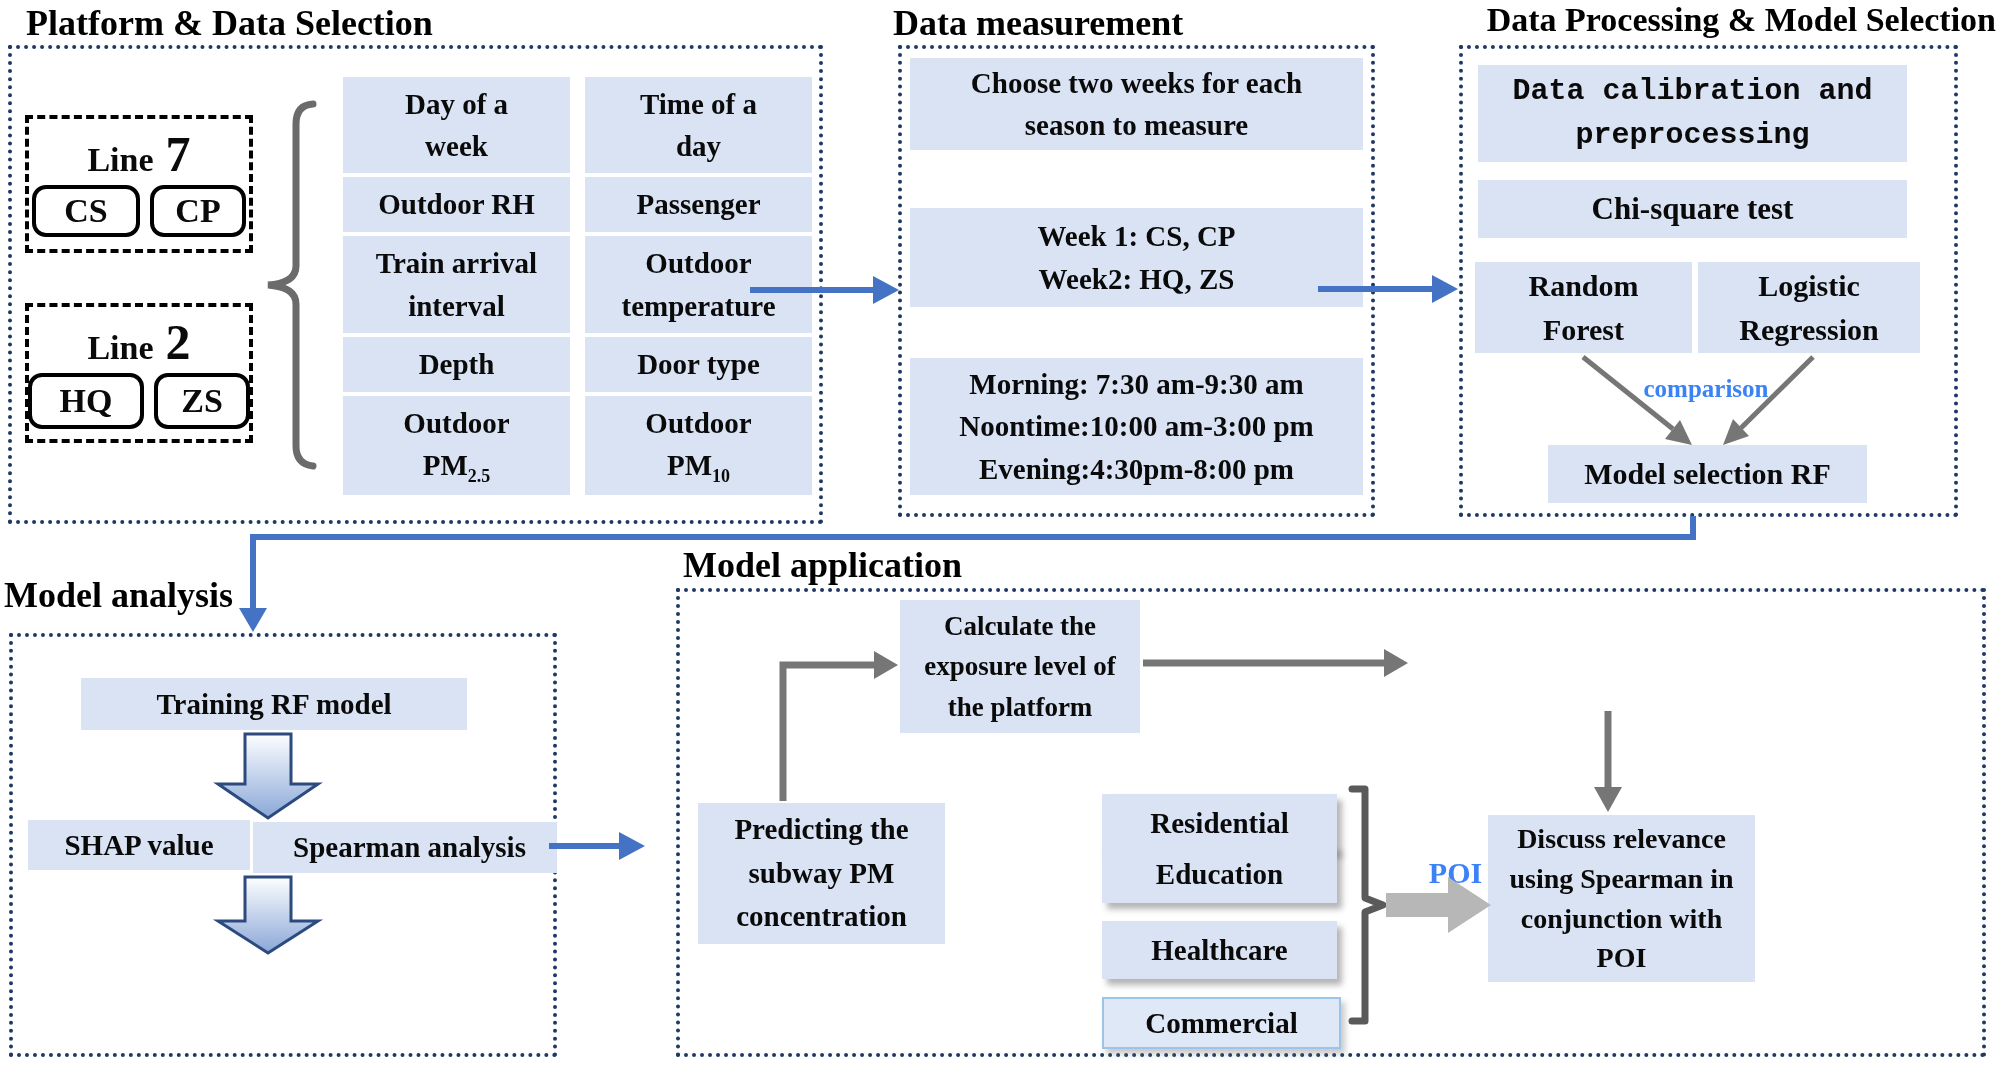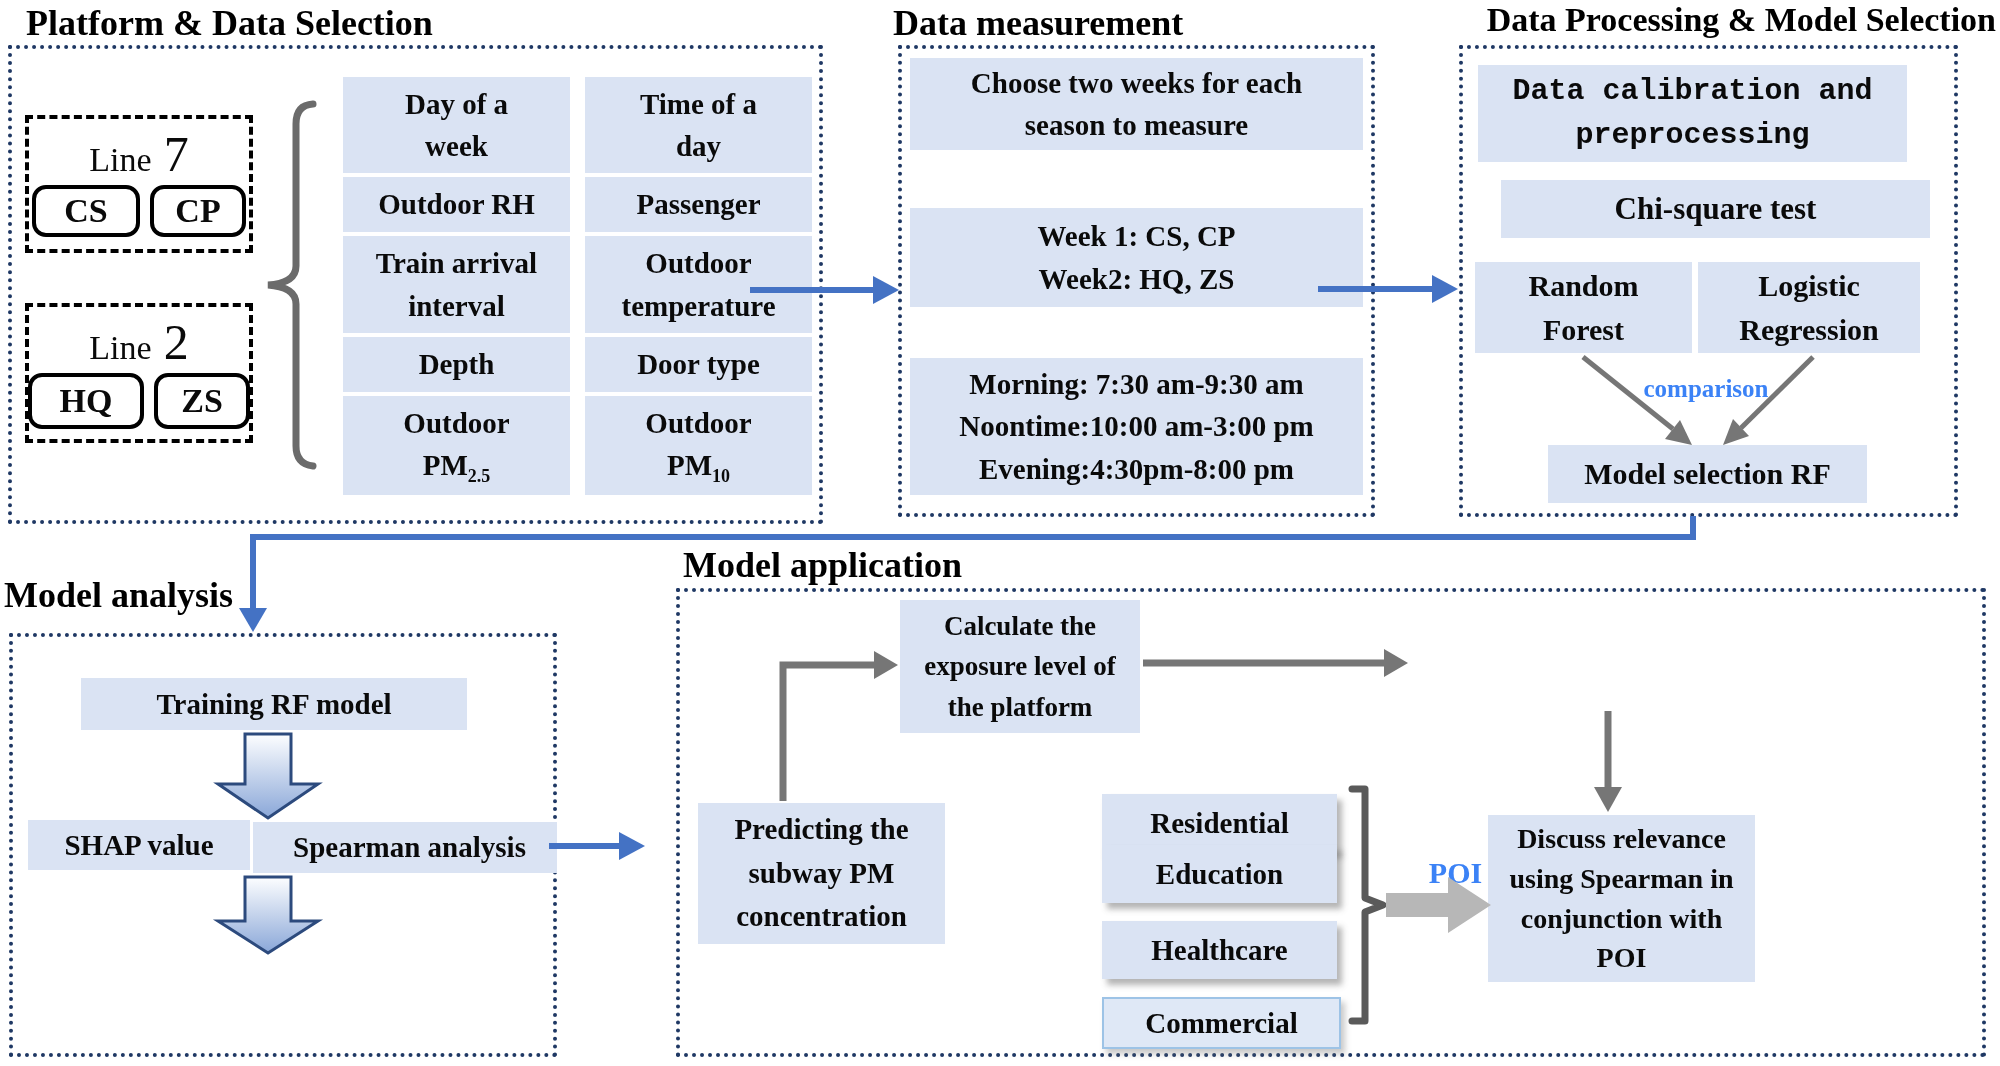--- a/index.html
+++ b/index.html
@@ -9,21 +9,21 @@
   }
   .title{position:absolute;font-size:36px;font-weight:bold;color:#000;white-space:nowrap;line-height:1.1;}
   .sect{position:absolute;border:4px dotted #1f3864;}
   .box{
     position:absolute;background:#dae3f3;color:#0a0a0a;font-weight:bold;
     display:flex;flex-direction:column;align-items:center;justify-content:center;
     text-align:center;font-size:29px;line-height:1.45;
   }
   .ml{white-space:pre-line;}
   .dashbox{position:absolute;border:4px dashed #000;background:#fff;display:flex;flex-direction:column;align-items:center;}
-  .linelabel{margin-top:10px;display:flex;align-items:baseline;gap:12px;font-weight:normal;}
+  .linelabel{margin-top:10px;display:flex;align-items:baseline;gap:12px;font-weight:bold;}
   .linename{font-size:34px;}
   .linenum{font-size:50px;line-height:1;}
   .stations{display:flex;gap:10px;margin-top:6px;}
   .station{border:4px solid #000;border-radius:14px;background:#fff;font-weight:bold;font-size:34px;
     display:flex;align-items:center;justify-content:center;padding:0 6px;}
   .shadowed{box-shadow:5px 6px 6px rgba(90,90,90,.45);}
   .commercial{background:#dfe8f6;border:2px solid #9dc3e6;box-shadow:4px 5px 6px rgba(120,120,120,.4);}
   .small-label{position:absolute;font-weight:bold;color:#3b82f6;text-align:center;}
   sub{font-size:0.62em;}
   svg#overlay{position:absolute;left:0;top:0;pointer-events:none;}
@@ -115,21 +115,21 @@
   <div class="box" style="left:910px;top:358px;width:453px;height:137px;">
       <span class="ml">Morning: 7:30 am-9:30 am
 Noontime:10:00 am-3:00 pm
 Evening:4:30pm-8:00 pm</span>
     </div>
 
   <div class="box" style="left:1478px;top:65px;width:429px;height:97px;font-size:30px;font-family:Liberation Mono, monospace;">
       <span class="ml">Data calibration and
 preprocessing</span>
     </div>
-  <div class="box" style="left:1478px;top:180px;width:429px;height:58px;font-size:31px;margin-left:23px;">
+  <div class="box" style="left:1478px;top:180px;width:429px;height:58px;font-size:31px;">
       <span class="ml">Chi-square test</span>
     </div>
   <div class="box" style="left:1475px;top:262px;width:217px;height:91px;font-size:30px;">
       <span class="ml">Random
 Forest</span>
     </div>
   <div class="box" style="left:1698px;top:262px;width:222px;height:91px;font-size:30px;">
       <span class="ml">Logistic
 Regression</span>
     </div>

